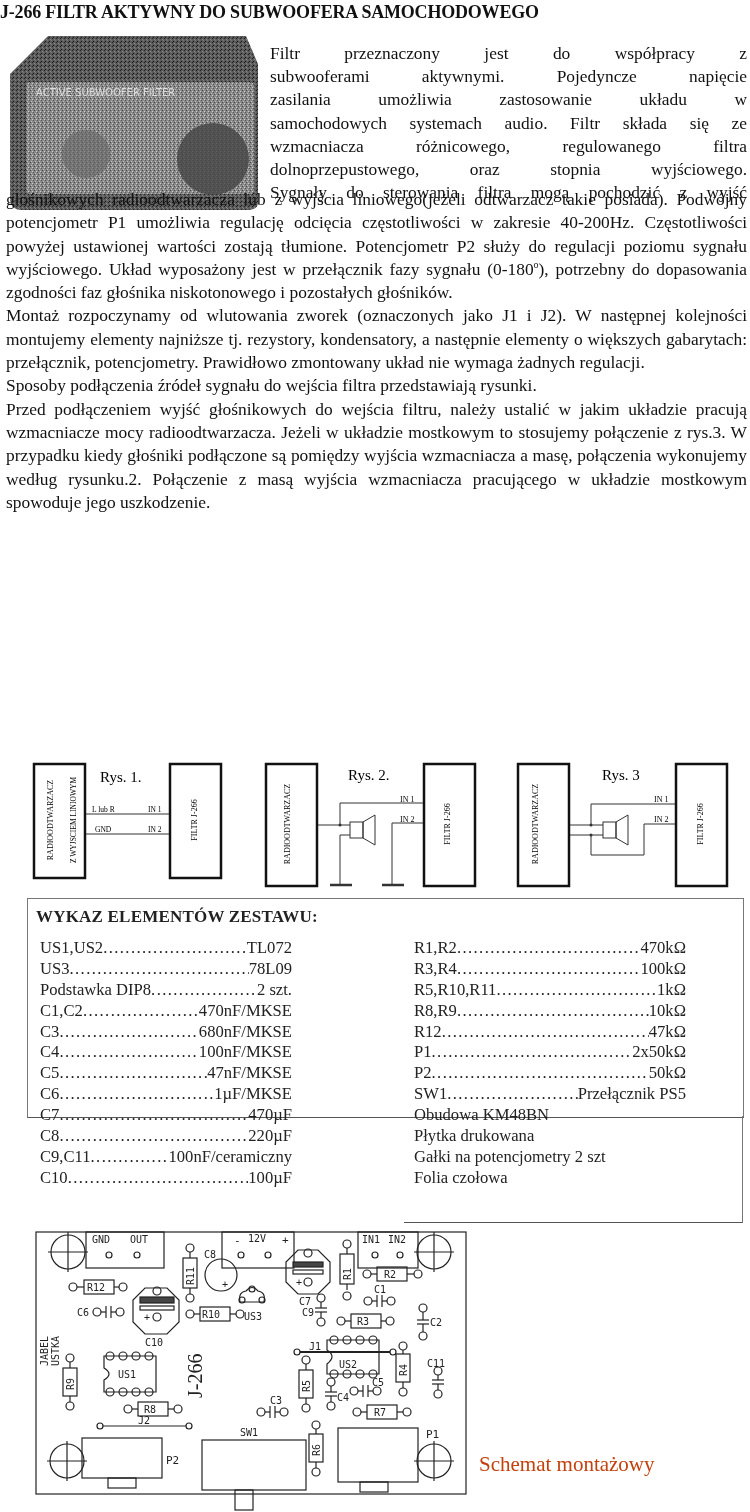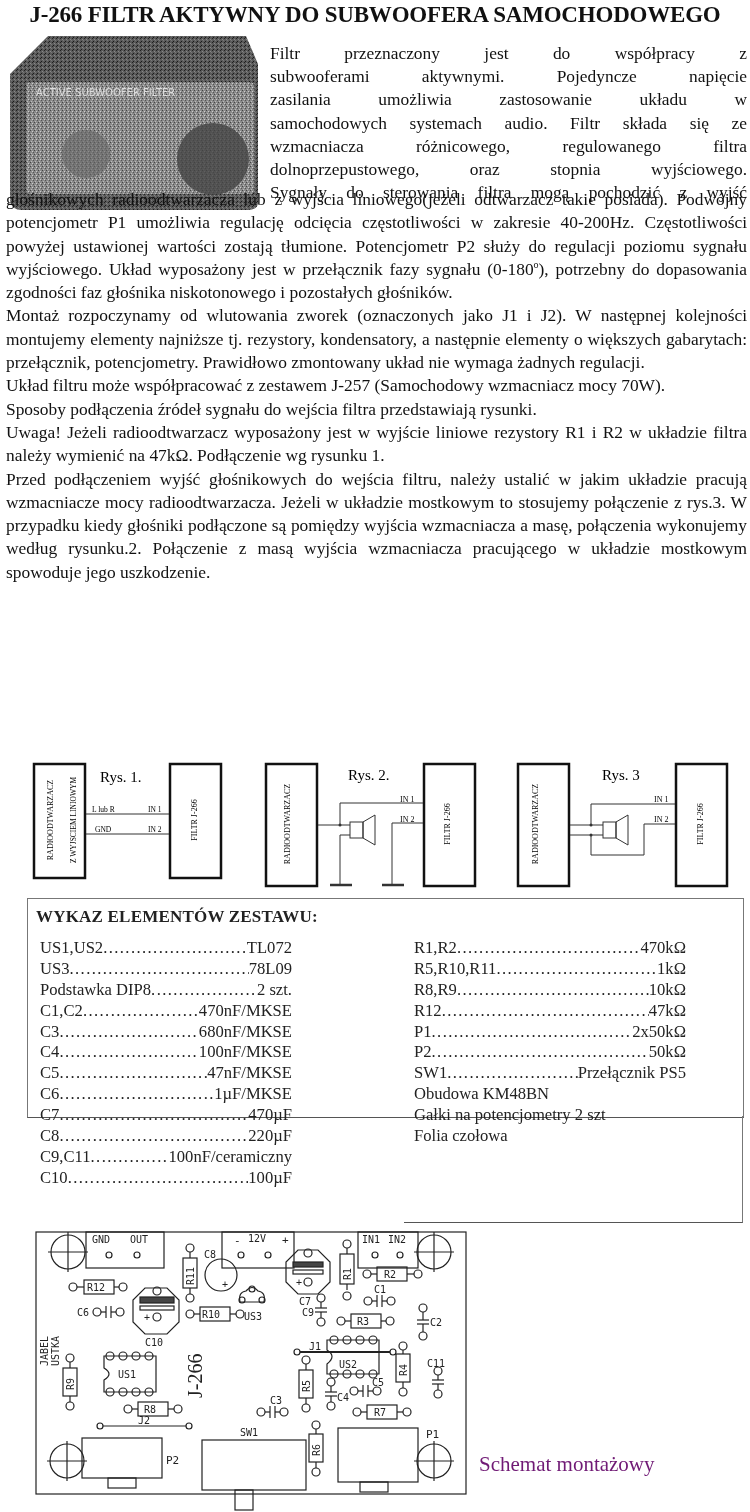--- a/index.html
+++ b/index.html
@@ -1,22 +1,22 @@
 <!DOCTYPE html>
 <html><head>
 <meta charset="utf-8">
 <style>
   html, body { margin: 0; padding: 0; background: #ffffff; }
   body {
     width: 750px; height: 1512px; position: relative; overflow: hidden;
     font-family: "Liberation Serif", "DejaVu Serif", serif; color: #111;
   }
   .title {
-    position: absolute; left: 0; top: 2px; width: 750px; text-align: center;
-    font-weight: bold; font-size: 23px; letter-spacing: -0.2px; white-space: nowrap;
+    position: absolute; left: 0; top: 2px; width: 750px; text-align: left;
+    font-weight: bold; font-size: 18px; letter-spacing: -0.2px; white-space: nowrap;
   }
   .photo {
     position: absolute; left: 8px; top: 34px; width: 250px; height: 176px;
   }
   .intro-right {
     position: absolute; left: 270px; top: 42px; width: 477px;
     font-size: 17.4px; line-height: 23.2px; text-align: justify;
   }
   .intro-right p { margin: 0; text-align-last: justify; }
   .body-text {
@@ -47,21 +47,21 @@
   .col-left { left: 40px; top: 938px; width: 252px; }
   .col-right { left: 414px; top: 938px; width: 272px; }
   .row { display: flex; align-items: baseline; white-space: nowrap; overflow: hidden; height: 20.9px; }
   .row .name { flex: 0 0 auto; }
   .row .dots { flex: 1 1 auto; overflow: hidden; letter-spacing: 1.4px; }
   .row .dots::before { content: "........................................................................................................"; }
   .row .val { flex: 0 0 auto; }
 
   .pcb { position: absolute; left: 34px; top: 1228px; width: 436px; height: 284px; }
   .pcb-caption {
-    position: absolute; left: 479px; top: 1452px; font-size: 21px; color: #701a75; white-space: nowrap;
+    position: absolute; left: 479px; top: 1452px; font-size: 21px; color: #c2410c; white-space: nowrap;
   }
 </style>
 </head>
 <body>
 
 <div class="title">J-266   FILTR AKTYWNY DO SUBWOOFERA SAMOCHODOWEGO</div>
 
 <div class="photo">
   <svg width="250" height="176" viewBox="0 0 250 176">
     <defs>
@@ -94,23 +94,21 @@
   <p>zasilania umożliwia zastosowanie układu w</p>
   <p>samochodowych systemach audio. Filtr składa się ze</p>
   <p>wzmacniacza różnicowego, regulowanego filtra</p>
   <p>dolnoprzepustowego, oraz stopnia wyjściowego.</p>
   <p>Sygnały do sterowania filtra mogą pochodzić z wyjść</p>
 </div>
 
 <div class="body-text">
   <p><span>głośnikowych radioodtwarzacza lub z wyjścia liniowego(jeżeli odtwarzacz takie posiada). Podwójny potencjometr P1 umożliwia regulację odcięcia częstotliwości w zakresie 40-200Hz. Częstotliwości powyżej ustawionej wartości zostają tłumione. Potencjometr P2 służy do regulacji poziomu sygnału wyjściowego. Układ wyposażony jest w przełącznik fazy sygnału (0-180</span><span class="sup">o</span><span>), potrzebny do dopasowania zgodności faz głośnika niskotonowego i pozostałych głośników.</span></p>
   <p>Montaż rozpoczynamy od wlutowania zworek (oznaczonych jako J1 i J2). W następnej kolejności montujemy elementy najniższe tj. rezystory, kondensatory, a następnie elementy o większych gabarytach: przełącznik, potencjometry. Prawidłowo zmontowany układ nie wymaga żadnych regulacji.</p>
-  <p>Układ filtru może współpracować z zestawem J-257 (Samochodowy wzmacniacz mocy 70W).</p>
   <p>Sposoby podłączenia źródeł sygnału do wejścia filtra przedstawiają rysunki.</p>
-  <p>Uwaga! Jeżeli radioodtwarzacz wyposażony jest w wyjście liniowe rezystory R1 i R2 w układzie filtra należy wymienić na 47kΩ. Podłączenie wg rysunku 1.</p>
   <p>Przed podłączeniem wyjść głośnikowych do wejścia filtru, należy ustalić w jakim układzie pracują wzmacniacze mocy radioodtwarzacza. Jeżeli w układzie mostkowym to stosujemy połączenie z rys.3. W przypadku kiedy głośniki podłączone są pomiędzy wyjścia wzmacniacza a masę, połączenia wykonujemy według rysunku.2. Połączenie z masą wyjścia wzmacniacza pracującego w układzie mostkowym spowoduje jego uszkodzenie.</p>
 </div>
 
 <div class="diagrams">
   <svg width="750" height="135" viewBox="0 0 750 135" font-family="Liberation Serif, serif">
 
     <g>
       <rect x="34" y="4" width="51" height="114" fill="#fff" stroke="#111" stroke-width="2.5"></rect>
       <text transform="translate(53,60) rotate(-90)" text-anchor="middle" font-size="8">RADIOODTWARZACZ</text>
       <text transform="translate(76,60) rotate(-90)" text-anchor="middle" font-size="7.5">Z WYJSCIEM LINIOWYM</text>
@@ -238,20 +236,25 @@
     </div>
 </div>
 
 <div class="col col-right">
   <div class="row">
       <span class="name">R1,R2</span>
       <span class="dots"></span>
       <span class="val">470kΩ</span>
     </div>
   <div class="row">
+      <span class="name">R3,R4</span>
+      <span class="dots"></span>
+      <span class="val">100kΩ</span>
+    </div>
+  <div class="row">
       <span class="name">R5,R10,R11</span>
       <span class="dots"></span>
       <span class="val">1kΩ</span>
     </div>
   <div class="row">
       <span class="name">R8,R9</span>
       <span class="dots"></span>
       <span class="val">10kΩ</span>
     </div>
   <div class="row">
@@ -269,20 +272,23 @@
       <span class="dots"></span>
       <span class="val">50kΩ</span>
     </div>
   <div class="row">
       <span class="name">SW1</span>
       <span class="dots"></span>
       <span class="val">Przełącznik PS5</span>
     </div>
   <div class="row plain">
       <span class="name">Obudowa KM48BN</span>
+    </div>
+  <div class="row plain">
+      <span class="name">Płytka drukowana</span>
     </div>
   <div class="row plain">
       <span class="name">Gałki na potencjometry 2 szt</span>
     </div>
   <div class="row plain">
       <span class="name">Folia czołowa</span>
     </div>
 </div>
 
 <div class="pcb">

